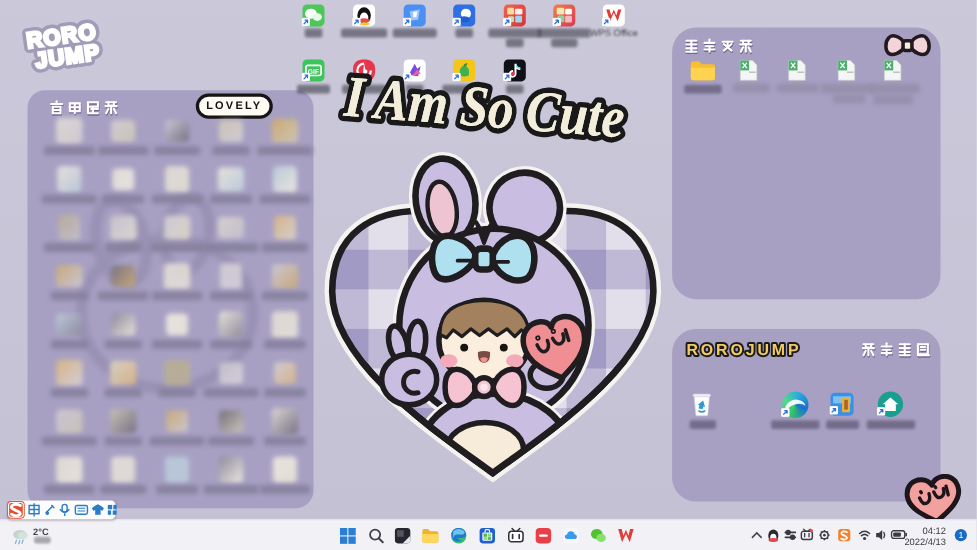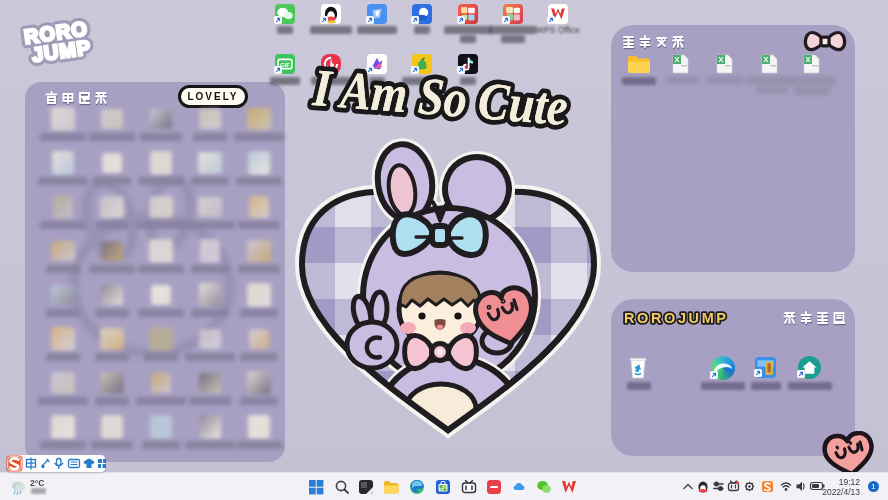--- a/index.html
+++ b/index.html
@@ -709,21 +709,21 @@
   <g transform="translate(114,2)">
     <path d="M0.5 3.5 H3 L6 0.8 V10 L3 7.3 H0.5 Z" fill="#3a3a44"></path>
     <path d="M7.5 3 Q9 5.4 7.5 7.8" fill="none" stroke="#3a3a44" stroke-width="1.2" stroke-linecap="round"></path>
   </g>
   <g transform="translate(128,3)">
     <rect x="0.5" y="0.5" width="12" height="7" rx="2" fill="none" stroke="#3a3a44" stroke-width="1.2"></rect>
     <rect x="2" y="2" width="7" height="4" rx="1" fill="#3a3a44"></rect>
     <rect x="13" y="2.5" width="1.5" height="3" fill="#3a3a44"></rect>
   </g>
 </svg>
-<div style="position:absolute;left:826px;top:477px;width:34px;text-align:right;font-size:8.5px;color:#3a3a40;">19:12</div>
+<div style="position:absolute;left:826px;top:477px;width:34px;text-align:right;font-size:8.5px;color:#3a3a40;">04:12</div>
 <div style="position:absolute;left:818px;top:487px;width:42px;text-align:right;font-size:8.5px;color:#3a3a40;">2022/4/13</div>
 <div style="position:absolute;left:868px;top:481px;width:11px;height:11px;border-radius:50%;background:#1769c6;color:#fff;font-size:8px;text-align:center;line-height:11px;">1</div>
 
 <div id="sogou"></div>
 <svg width="17" height="17" style="position:absolute;left:6px;top:455px;" viewBox="0 0 17 17">
   <rect x="0.5" y="0.5" width="16" height="16" rx="3.5" fill="#e34f2b"></rect>
   <rect x="1.8" y="1.8" width="13.4" height="13.4" rx="2.5" fill="none" stroke="#fff" stroke-width="1"></rect>
   <path d="M12.5 4.6 Q8 2.2 5 4.6 Q3.5 6.2 5.5 7.6 Q8.5 9.2 11 10.2 Q13.5 11.8 11.5 13.2 Q8 15.2 4.5 12.4" fill="none" stroke="#fff" stroke-width="2.6" stroke-linecap="round"></path>
 </svg>
 <svg width="82" height="13" style="position:absolute;left:25px;top:457px;" viewBox="0 0 82 13">

